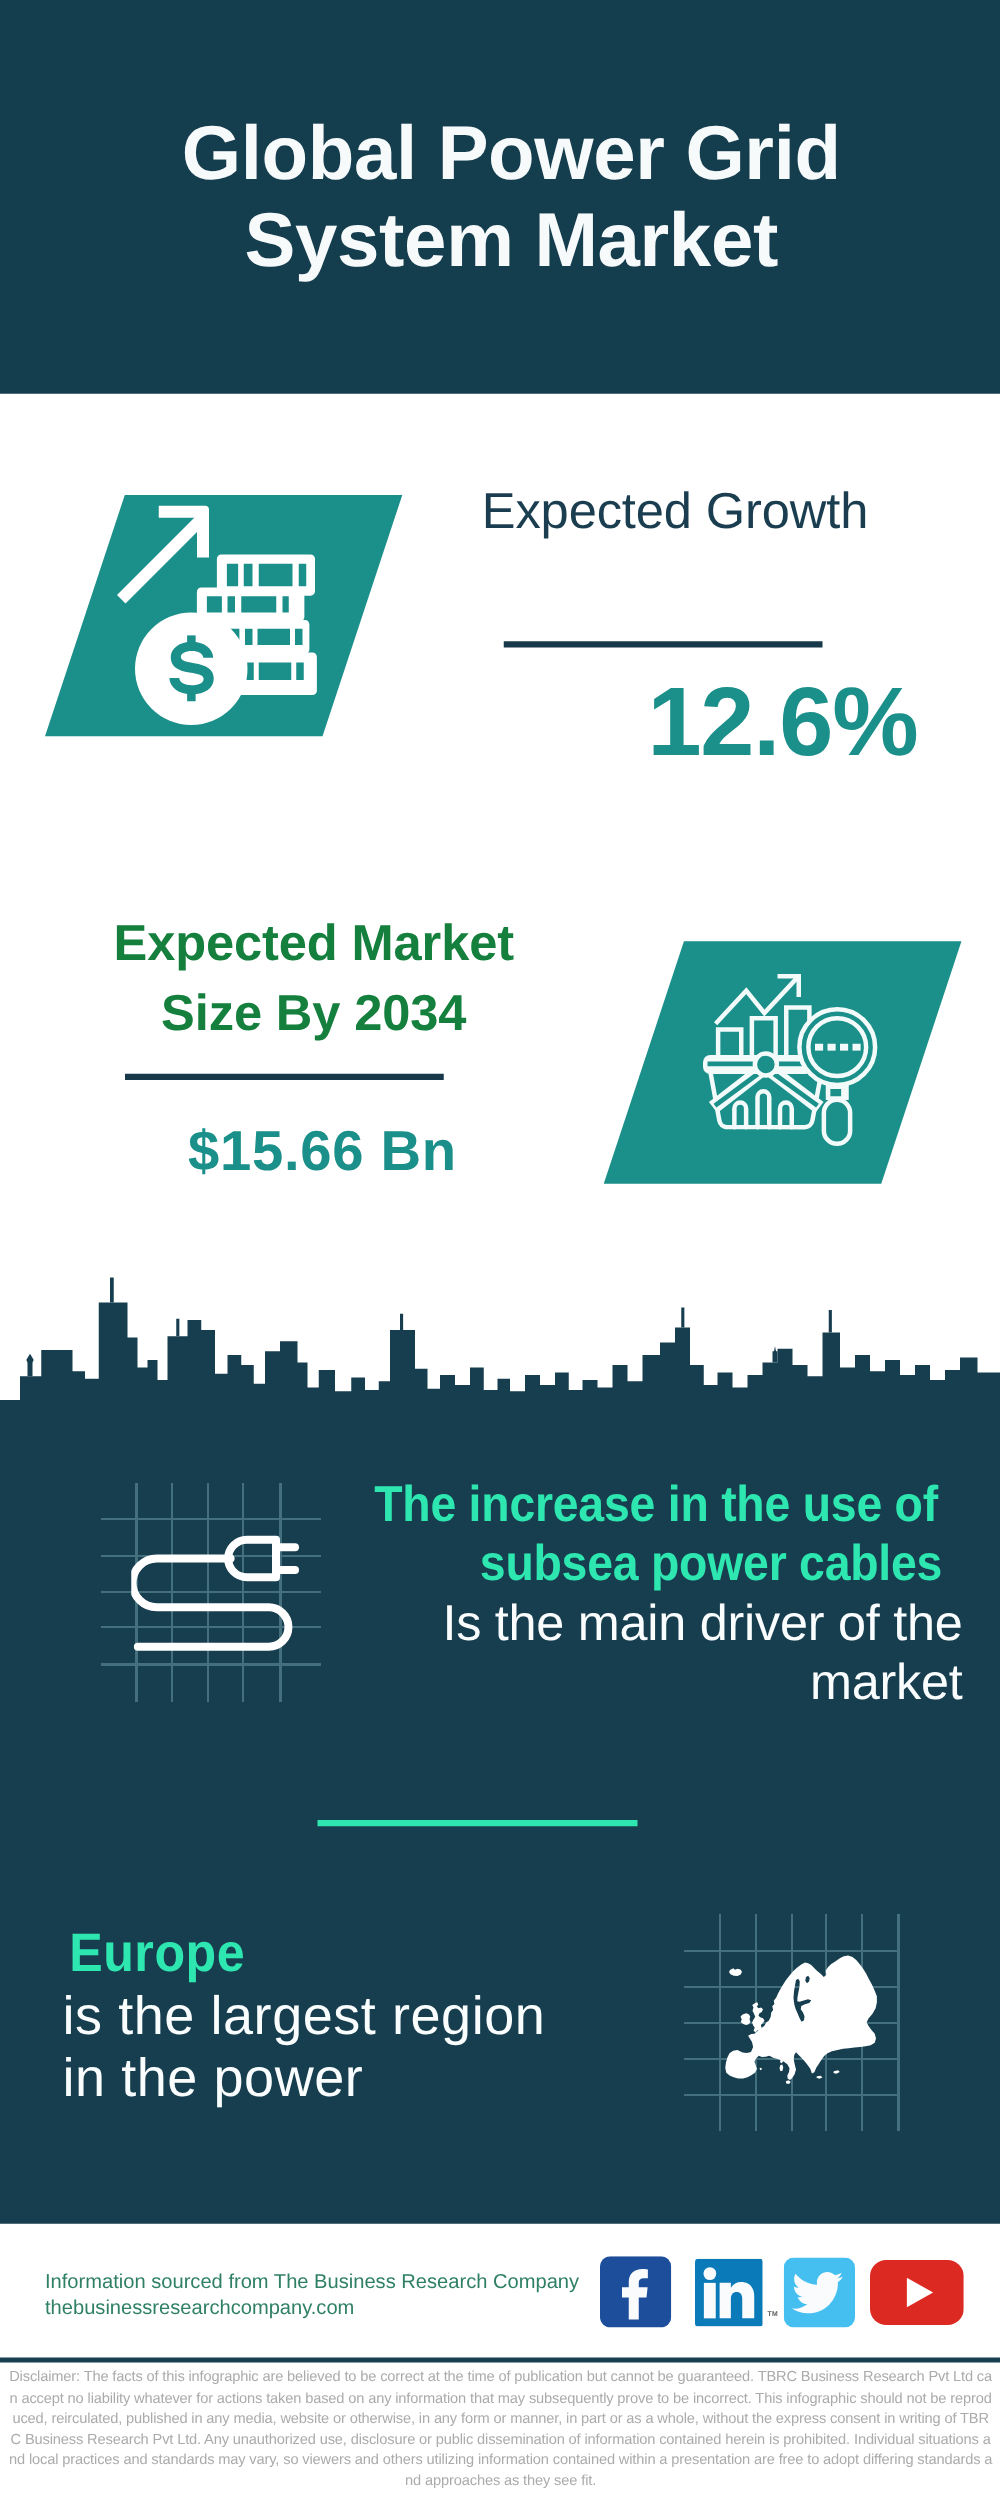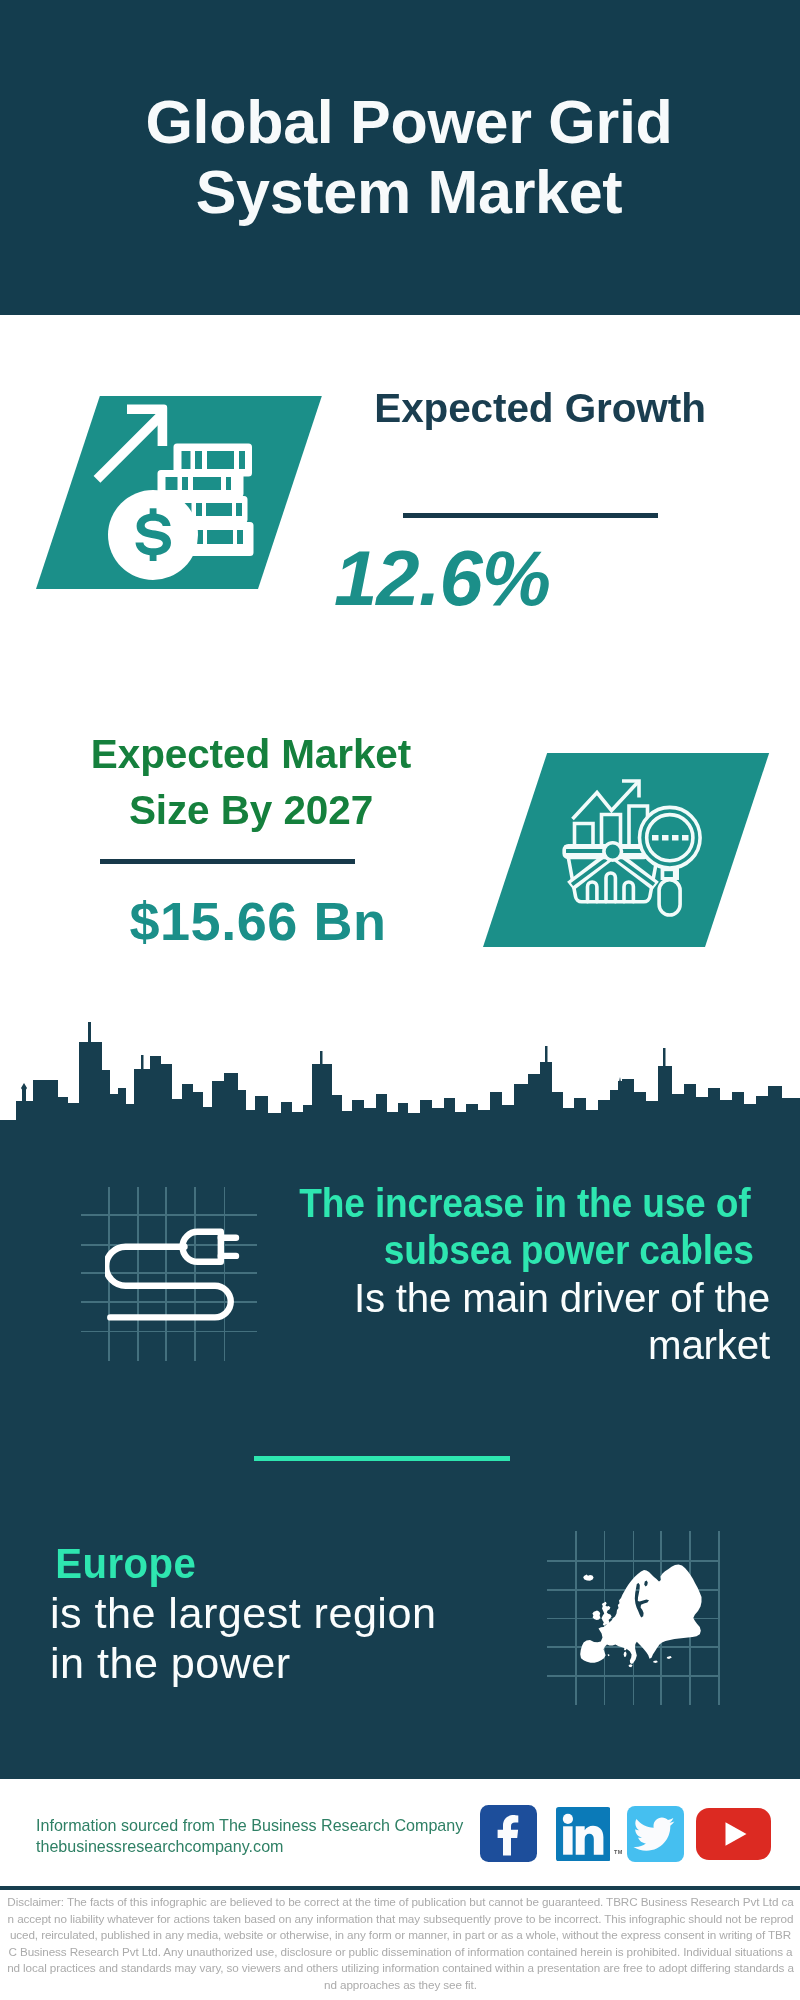--- a/index.html
+++ b/index.html
@@ -11,32 +11,32 @@
   .header{position:absolute;left:0;top:0;width:800px;height:315px;background:#143D4E;}
   .header-title{position:absolute;left:9px;top:87px;width:800px;text-align:center;color:#F7FAFB;
     font-size:61px;font-weight:bold;line-height:70px;letter-spacing:-0.3px;}
 
   .icon1{position:absolute;left:85px;top:395px;width:180px;height:195px;}
   .icon2{position:absolute;left:555px;top:775px;width:170px;height:150px;}
   
   .para{position:absolute;background:#1B8F89;}
   .para1{left:36px;top:396px;width:222px;height:193px;transform:skewX(-18.3deg);transform-origin:bottom left;}
   .stat1-label{position:absolute;left:340px;top:380px;width:400px;text-align:center;color:#1A3E50;
-    font-size:40.5px;font-weight:bold;line-height:57.4px;letter-spacing:-0.1px;}
+    font-size:40.5px;font-weight:normal;line-height:57.4px;letter-spacing:-0.1px;}
   .rule1{position:absolute;left:403px;top:513px;width:255px;height:4.5px;background:#17394A;}
-  .stat1-value{position:absolute;left:334px;top:539px;width:400px;text-align:left;color:#1B8F89;
-    font-size:77.8px;font-weight:bold;line-height:78px;letter-spacing:-0.9px;font-style:italic;}
+  .stat1-value{position:absolute;left:334px;top:539px;width:400px;text-align:right;color:#1B8F89;
+    font-size:77.8px;font-weight:bold;line-height:78px;letter-spacing:-0.9px;}
 
   
   .para2{left:483px;top:753px;width:222px;height:194px;transform:skewX(-18.3deg);transform-origin:bottom left;}
   .stat2-label{position:absolute;left:51px;top:726px;width:400px;text-align:center;color:#15803d;
     font-size:40.5px;font-weight:bold;line-height:56.2px;letter-spacing:-0.1px;}
   .rule2{position:absolute;left:100px;top:859px;width:255px;height:4.5px;background:#17394A;}
   .stat2-value{position:absolute;left:58px;top:888px;width:400px;text-align:center;color:#1B8F89;
-    font-size:54px;font-weight:bold;line-height:66px;letter-spacing:0.55px;}
+    font-size:45px;font-weight:bold;line-height:66px;letter-spacing:0.55px;}
 
   
   .dark{position:absolute;left:0;top:1008px;width:800px;height:771px;}
   .skyline{position:absolute;left:0;top:0;width:800px;height:160px;}
   .darkbody{position:absolute;left:0;top:130px;width:800px;height:641px;background:#173E4F;}
 
   .driver-text{position:absolute;left:270px;top:1180px;width:500px;text-align:right;
     font-size:40.3px;line-height:47.4px;color:#FAFDFD;letter-spacing:-0.2px;}
   .driver-text .hl{color:#2EE6B0;font-weight:bold;display:inline-block;transform:scaleX(0.921);transform-origin:center;}
   .nowrap{white-space:nowrap;}
@@ -114,21 +114,21 @@
       </g>
     </svg>
   </div>
   <div class="stat1-label">
     <span>Expected Growth</span><br>
   </div>
   <div class="rule1"></div>
   <div class="stat1-value">12.6%</div>
 
   <div class="stat2-label">
-    <span>Expected Market</span><br><span>Size By 2027</span>
+    <span>Expected Market</span><br><span>Size By 2034</span>
   </div>
   <div class="rule2"></div>
   <div class="stat2-value">$15.66 Bn</div>
   <div class="para para2"></div>
   <div class="icon2">
     <svg viewBox="555 775 170 150" width="170" height="150" aria-hidden="true">
       <g fill="none" stroke="#F2FBFA" stroke-width="3.6" stroke-linejoin="miter" stroke-linecap="butt">
 
         <path d="M572.5 819 L597 792.5 L611.5 810.5 L637.5 782.5"></path>
         <path d="M622 781 h17 v16.5"></path>

